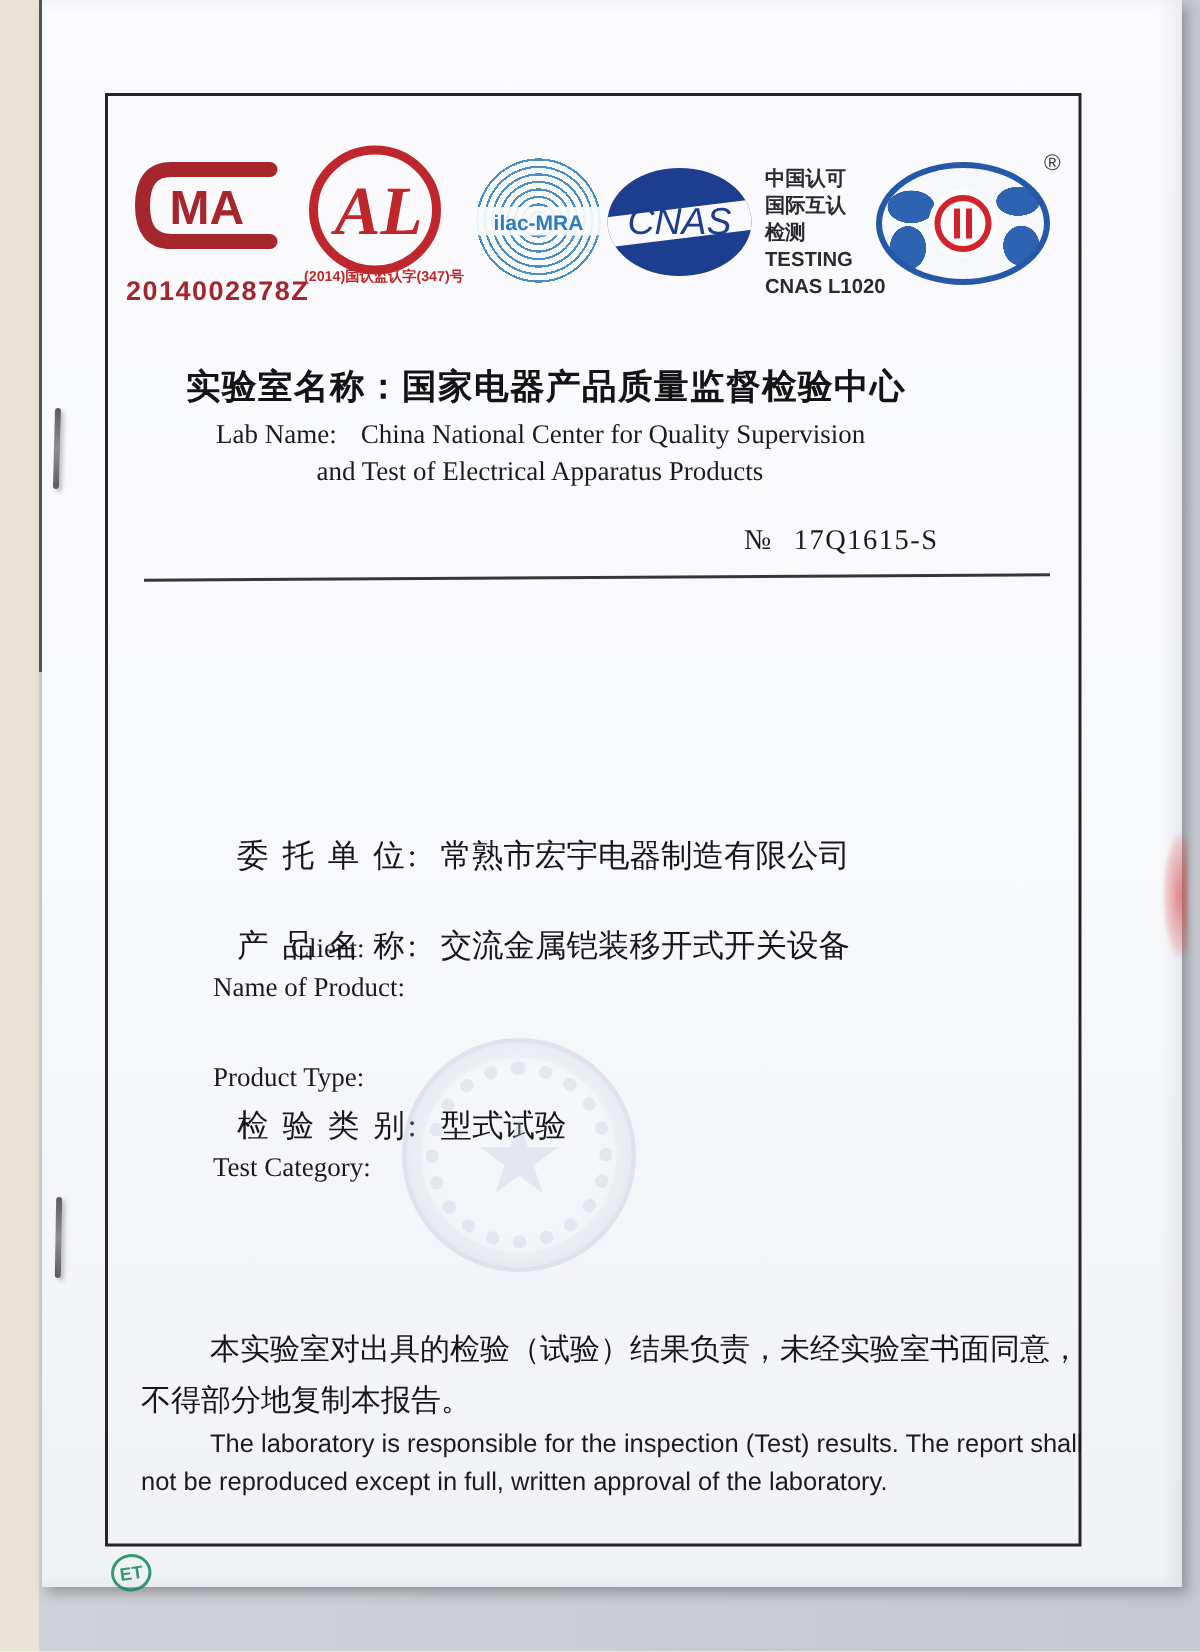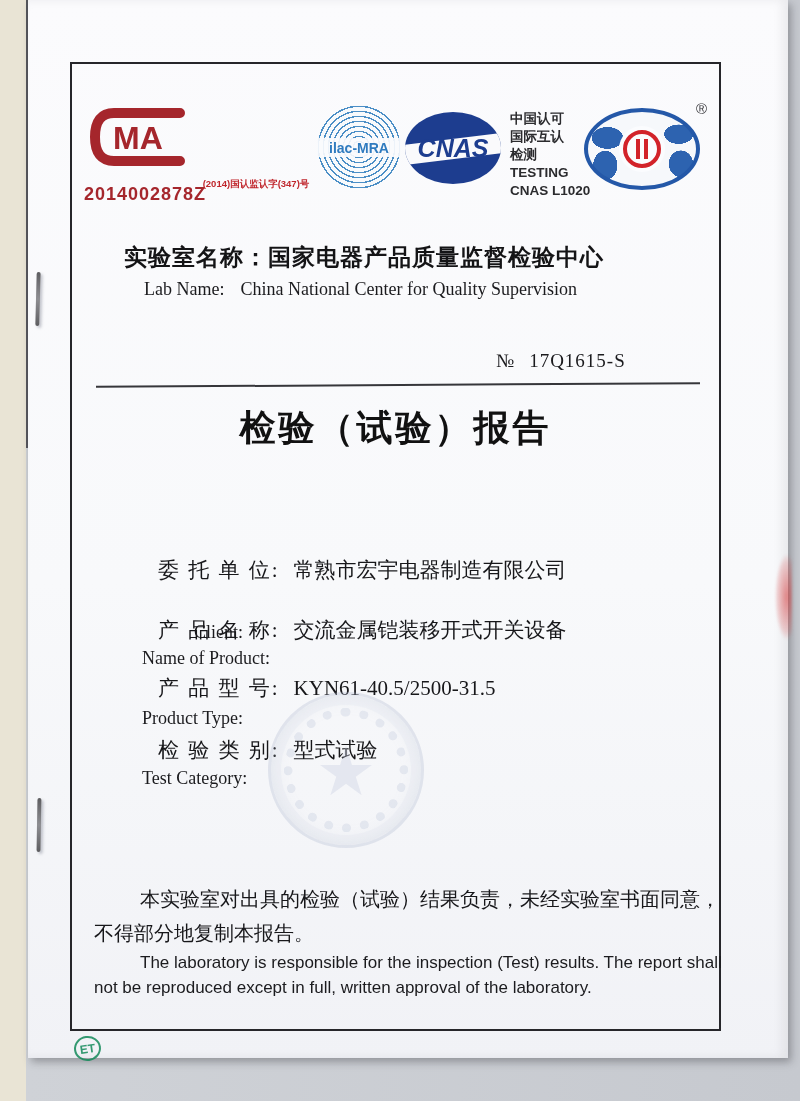--- a/index.html
+++ b/index.html
@@ -34,21 +34,21 @@
   .ilac { position:absolute; left:289px; top:105px; width:84px; height:84px; border-radius:50%;
     background:repeating-radial-gradient(circle at 50% 50%, #4a8ec6 0px,#4a8ec6 1.4px,#f8fafc 1.4px,#f8fafc 5px);
     overflow:hidden; }
   .ilac-band { position:absolute; left:0; top:33px; width:100%; height:19px; background:rgba(250,251,253,.92);
     display:flex; align-items:center; justify-content:center; }
   .ilac-band span { font-family:"Liberation Sans",sans-serif; font-weight:bold; font-size:14px; color:#2f7bbf; }
   .cnas { position:absolute; left:377px; top:112px; width:96px; height:72px; border-radius:50%;
     background:#1d3d8f; overflow:hidden; }
   .cnas-band { position:absolute; left:-10%; top:27px; width:120%; height:20px; background:#fafafc; transform:rotate(-7deg); }
   .cnas-text { position:absolute; left:0; top:22px; width:100%; text-align:center;
-    font-family:"Liberation Sans",sans-serif; font-weight:bold; font-style:italic; font-size:25px; color:#1d3d8f; }
+    font-family:"Liberation Sans",sans-serif; font-weight:normal; font-style:italic; font-size:25px; color:#1d3d8f; }
   .acc-text { position:absolute; left:482px; top:110px; width:105px;
     font-family:"Liberation Sans",sans-serif; font-weight:bold; font-size:13.5px; color:#2b2b2e; line-height:18px; }
   .globe { position:absolute; left:556px; top:108px; width:116px; height:82px; border-radius:50%;
     border:4px solid #2458a8;
     background:
       radial-gradient(ellipse 26px 18px at 18% 35%, #2d63b0 60%, transparent 61%),
       radial-gradient(ellipse 20px 24px at 16% 72%, #2d63b0 60%, transparent 61%),
       radial-gradient(ellipse 24px 16px at 84% 30%, #2d63b0 60%, transparent 61%),
       radial-gradient(ellipse 20px 22px at 86% 70%, #2d63b0 60%, transparent 61%),
       #f6f8fb; }
@@ -130,20 +130,26 @@
   <div class="inner-border"></div>
 
   <div class="cma">
     <svg viewBox="0 0 104 70" width="104" height="70">
       <path d="M94 11 H28 Q9 11 9 35 Q9 59 28 59 H94" fill="none" stroke="#a5262c" stroke-width="10" stroke-linecap="round"></path>
       <text x="27" y="47" font-family="Liberation Sans, sans-serif" font-size="32" font-weight="bold" fill="#a5262c">MA</text>
     </svg>
   </div>
   <div class="cma-number">2014002878Z</div>
 
+  <div class="al">
+    <svg viewBox="0 0 90 88" width="90" height="88">
+      <ellipse cx="45" cy="44" rx="41" ry="40" fill="none" stroke="#c0272d" stroke-width="6"></ellipse>
+      <text x="18" y="60" font-family="Liberation Serif, serif" font-size="46" font-weight="bold" font-style="italic" fill="#c0272d">AL</text>
+    </svg>
+  </div>
   <div class="al-caption">(2014)国认监认字(347)号</div>
 
   <div class="ilac">
     <div class="ilac-band">
       <span>ilac-MRA</span>
     </div>
   </div>
 
   <div class="cnas">
     <div class="cnas-band"></div>
@@ -162,41 +168,38 @@
     <div class="globe-center">
       <div class="emblem"></div>
     </div>
   </div>
   <div class="registered">®</div>
 
   <div class="lab-zh">实验室名称：国家电器产品质量监督检验中心</div>
   <div class="lab-en1">
     <span>Lab Name:</span><span class="gap"></span><span>China National Center for Quality Supervision</span>
   </div>
+  <div class="lab-en2">and Test of Electrical Apparatus Products</div>
 
   <div class="report-no">
     <span class="no-prefix">№</span><span>17Q1615-S</span>
   </div>
   <div class="rule"></div>
 
-  <div class="title-zh">检验（试验）报告</div>
 
   <div class="f-zh f1z">
     <span class="lbl">委 托 单 位:</span><span class="val">常熟市宏宇电器制造有限公司</span>
   </div>
   <div class="f-en f1e">Client:</div>
 
   <div class="f-zh f2z">
     <span class="lbl">产 品 名 称:</span><span class="val">交流金属铠装移开式开关设备</span>
   </div>
   <div class="f-en f2e">Name of Product:</div>
 
-  <div class="f-zh f3z">
-    <span class="lbl">产 品 型 号:</span><span class="val">KYN61-40.5/2500-31.5</span>
-  </div>
   <div class="f-en f3e">Product Type:</div>
 
   <div class="f-zh f4z">
     <span class="lbl">检 验 类 别:</span><span class="val">型式试验</span>
   </div>
   <div class="f-en f4e">Test Category:</div>
 
   <div class="seal">
     <div class="seal-star"></div>
   </div>

